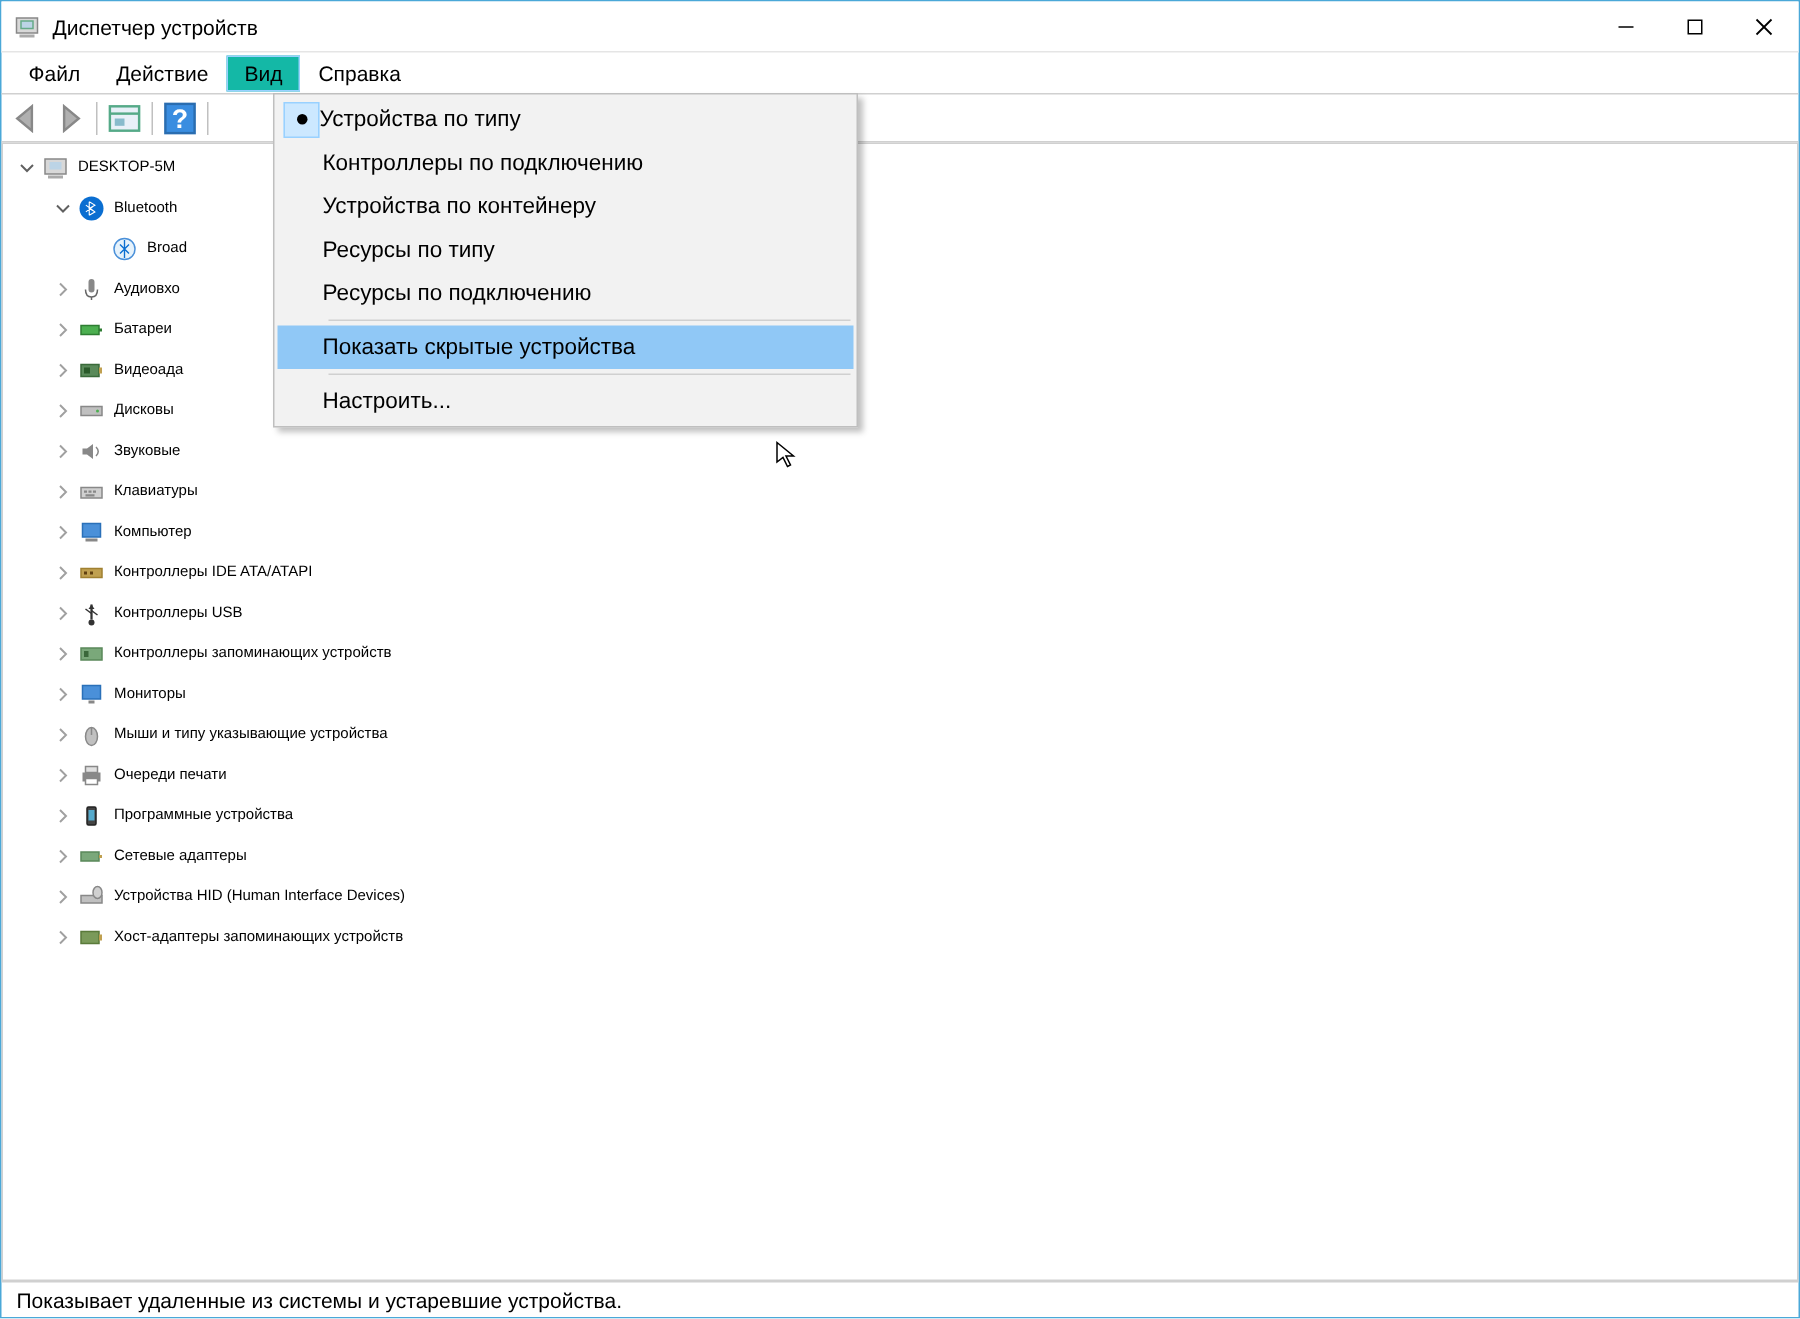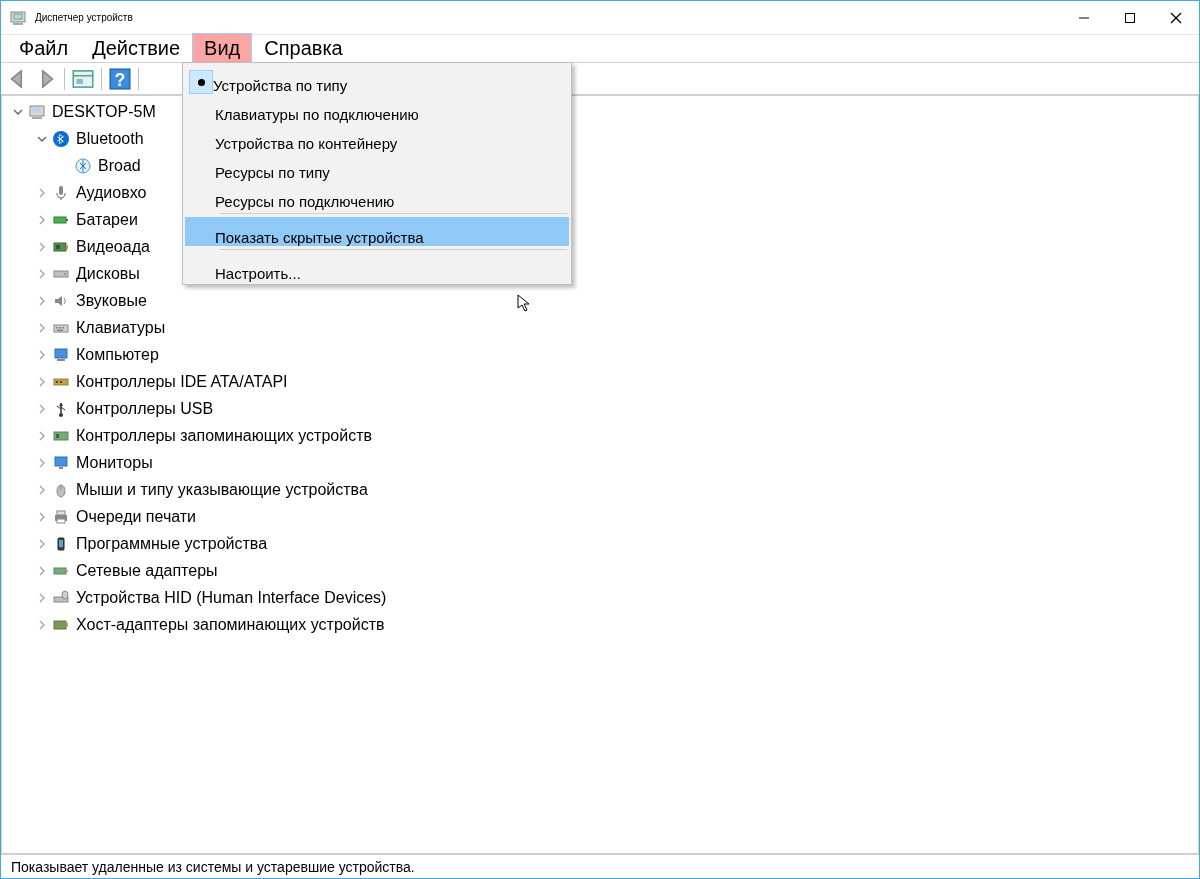--- a/index.html
+++ b/index.html
@@ -1,39 +1,39 @@
 <!DOCTYPE html>
 <html><head>
 <meta charset="utf-8">
 <style>
   * { box-sizing: border-box; margin: 0; padding: 0; }
   body { font-family: "Segoe UI", Tahoma, sans-serif; font-size: 14px; background: #fff; width: 1200px; height: 879px; position: relative; overflow: hidden; }
   .window { width: 1200px; height: 879px; border: 1px solid #4aa8d8; background: #fff; display: flex; flex-direction: column; }
   .titlebar { height: 34px; display: flex; align-items: center; padding: 0 0 0 8px; background: #fff; border-bottom: 1px solid #e5e5e5; }
   .titlebar .appicon { width: 18px; height: 18px; margin-right: 8px; }
-  .titlebar .title { font-size: 10px; color: #000; flex: 1; }
+  .titlebar .title { font-size: 14px; color: #000; flex: 1; }
   .winbtns { display: flex; height: 100%; }
   .winbtn { width: 46px; height: 100%; display: flex; align-items: center; justify-content: center; }
   .winbtn svg { width: 12px; height: 12px; }
   .menubar { height: 28px; display: flex; align-items: center; padding: 0 6px; border-bottom: 1px solid #d0d0d0; }
-  .menuitem { padding: 4px 12px; font-size: 20px; color: #000; cursor: default; }
-  .menuitem.open { background: #fca5a5; border: 1px solid #99d1ff; padding: 3px 11px; }
+  .menuitem { padding: 4px 12px; font-size: 14px; color: #000; cursor: default; }
+  .menuitem.open { background: #14b8a6; border: 1px solid #99d1ff; padding: 3px 11px; }
   .toolbar { height: 32px; display: flex; align-items: center; padding: 0 4px; border-bottom: 1px solid #d0d0d0; gap: 2px; }
   .toolbtn { width: 26px; height: 26px; display: flex; align-items: center; justify-content: center; }
   .toolsep { width: 1px; height: 22px; background: #c0c0c0; margin: 0 3px; }
   .content { flex: 1; display: flex; overflow: hidden; border: 1px solid #d0d0d0; margin: 0; }
   .tree { flex: 1; padding: 2px 4px; overflow: auto; }
-  .node { display: flex; align-items: center; height: 27px; padding-left: 0; font-size: 16px; color: #000; white-space: nowrap; }
+  .node { display: flex; align-items: center; height: 27px; padding-left: 0; font-size: 10px; color: #000; white-space: nowrap; }
   .expander { width: 16px; height: 16px; display: flex; align-items: center; justify-content: center; margin-right: 2px; }
   .expander svg { width: 10px; height: 10px; }
   .nodeicon { width: 18px; height: 18px; margin-right: 6px; display: flex; align-items: center; justify-content: center; }
   .statusbar { height: 24px; border-top: 1px solid #d0d0d0; display: flex; align-items: center; padding: 0 6px; font-size: 14px; }
   .statusbar .seg { padding: 0 4px; }
   .dropdown { position: absolute; left: 182px; top: 62px; width: 390px; background: #f2f2f2; border: 1px solid #bfbfbf; box-shadow: 3px 3px 4px rgba(0,0,0,0.25); z-index: 100; padding: 2px; }
-  .ddrow { height: 29px; display: flex; align-items: flex-end; padding: 0 8px 0 4px; font-size: 15px; color: #000; }
+  .ddrow { height: 29px; display: flex; align-items: center; padding: 0 8px 0 4px; font-size: 15px; color: #000; }
   .ddrow .radio { width: 26px; display: flex; align-items: center; justify-content: center; }
   .ddrow .radio .dot { width: 7px; height: 7px; background: #000; border-radius: 50%; }
   .ddrow.selected .radio { background: #cce8ff; border: 1px solid #99d1ff; width: 24px; height: 24px; }
   .ddrow.hover { background: #90c8f6; }
   .ddsep { height: 1px; background: #d0d0d0; margin: 3px 2px 3px 34px; }
   .cursor { position: absolute; left: 516px; top: 293px; z-index: 200; pointer-events: none; }
   .cursor svg { width: 20px; height: 20px; }
 </style>
 </head>
 <body>
@@ -428,21 +428,21 @@
 
 <div class="dropdown">
   <div class="ddrow selected">
     <span class="radio">
         <span class="dot"></span>
       </span>
     <span>Устройства по типу</span>
   </div>
   <div class="ddrow">
     <span class="radio"></span>
-    <span>Клавиатуры по подключению</span>
+    <span>Контроллеры по подключению</span>
   </div>
   <div class="ddrow">
     <span class="radio"></span>
     <span>Устройства по контейнеру</span>
   </div>
   <div class="ddrow">
     <span class="radio"></span>
     <span>Ресурсы по типу</span>
   </div>
   <div class="ddrow">

